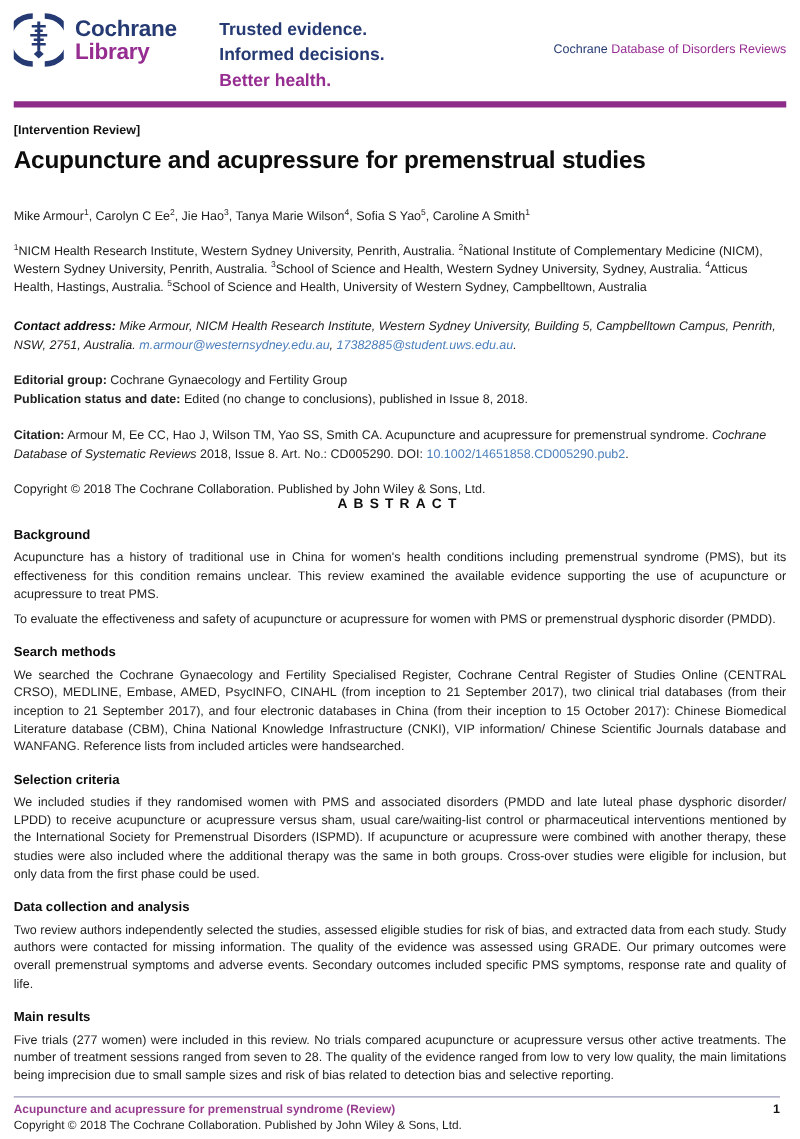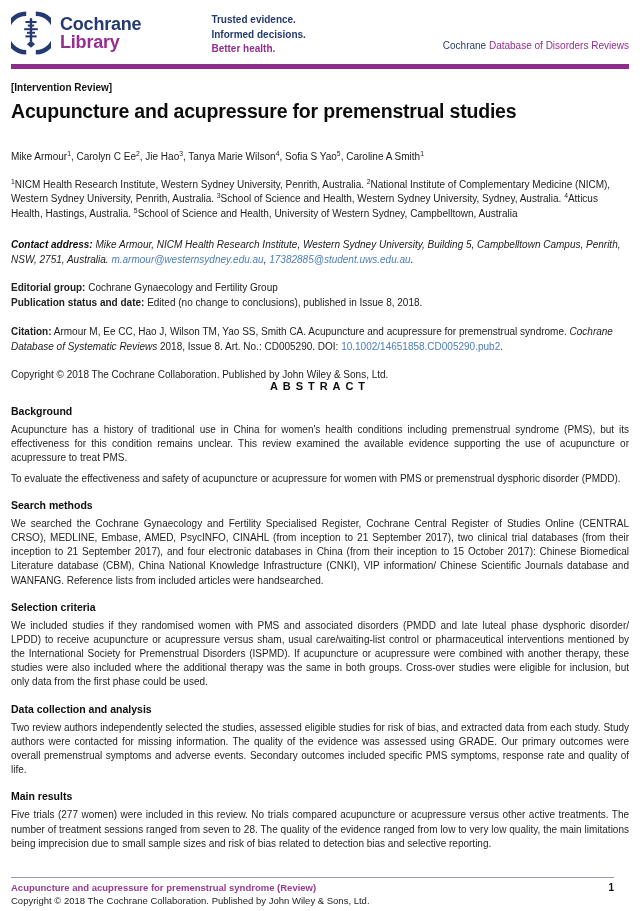--- a/index.html
+++ b/index.html
@@ -7,27 +7,27 @@
   body {
     width: 640px; height: 911px;
     font-family: "Liberation Sans", sans-serif;
     color: #212121;
     position: relative;
     overflow: hidden;
   }
   .page { padding: 10px 11px 0 11px; position: relative; height: 100%; }
 
   
-  .masthead { display: flex; align-items: center; gap: 36px; }
+  .masthead { display: flex; align-items: flex-start; }
   .logo-block { display: flex; align-items: center; }
   .logo-icon { width: 40px; height: 44px; margin-right: 9px; }
   .wordmark { line-height: 1.02; font-weight: bold; font-size: 18px; letter-spacing: -0.2px; }
   .wordmark .w1 { color: #253a73; display: block; }
   .wordmark .w2 { color: #962d91; display: block; }
-  .tagline { margin-left: 34px; margin-top: 3px; font-size: 10px; font-weight: bold; line-height: 1.45; color: #253a73; }
+  .tagline { margin-left: 34px; margin-top: 3px; font-size: 14px; font-weight: bold; line-height: 1.45; color: #253a73; }
   .tagline .t3 { color: #962d91; }
   .journal-name { margin-left: auto; margin-top: 24px; font-size: 10px; white-space: nowrap; }
   .journal-name .j1 { color: #253a73; }
   .journal-name .j2 { color: #962d91; }
   .brand-bar { height: 5px; background: #8e2c8a; margin-top: 7px; }
 
   
   .review-type { margin-top: 13px; font-size: 10px; font-weight: bold; color: #111; }
   .article-title { margin-top: 7px; font-size: 19.5px; font-weight: bold; color: #0d0d0d; letter-spacing: -0.2px; }
   .authors { margin-top: 28px; font-size: 10px; color: #212121; }
@@ -40,21 +40,21 @@
   .meta-gap { margin-top: 13px; }
   .citation { margin-top: 14px; font-size: 10px; line-height: 1.5; }
   .copyright-line { margin-top: 15px; font-size: 10px; }
 
   
   .abstract-heading { text-align: center; font-size: 11px; font-weight: bold; letter-spacing: 0.45em; color: #0d0d0d; }
   .section-heading { margin-top: 13px; font-size: 10.5px; font-weight: bold; color: #0d0d0d; }
   .section-text { margin-top: 6px; font-size: 10px; line-height: 1.42; text-align: justify; color: #1e1e1e; }
 
   
-  .footer { position: absolute; left: 11px; right: 26px; bottom: 5px; }
+  .footer { position: absolute; left: 11px; right: 16px; bottom: 5px; }
   .footer-rule { border-top: 1px solid #9a9ab8; margin-bottom: 4px; }
   .footer-title-row { display: flex; align-items: baseline; }
   .footer-title { font-size: 9.5px; font-weight: bold; color: #963d8f; }
   .footer-page { margin-left: auto; font-size: 10px; font-weight: bold; color: #111; }
   .footer-copy { font-size: 9.5px; color: #1e1e1e; margin-top: 2px; }
 </style>
 </head>
 <body>
 
 <div class="page">

